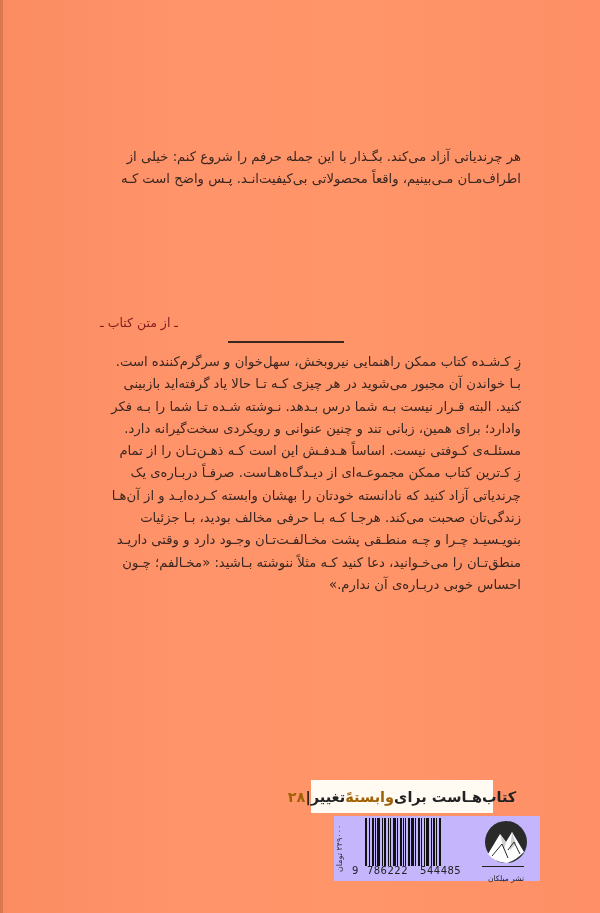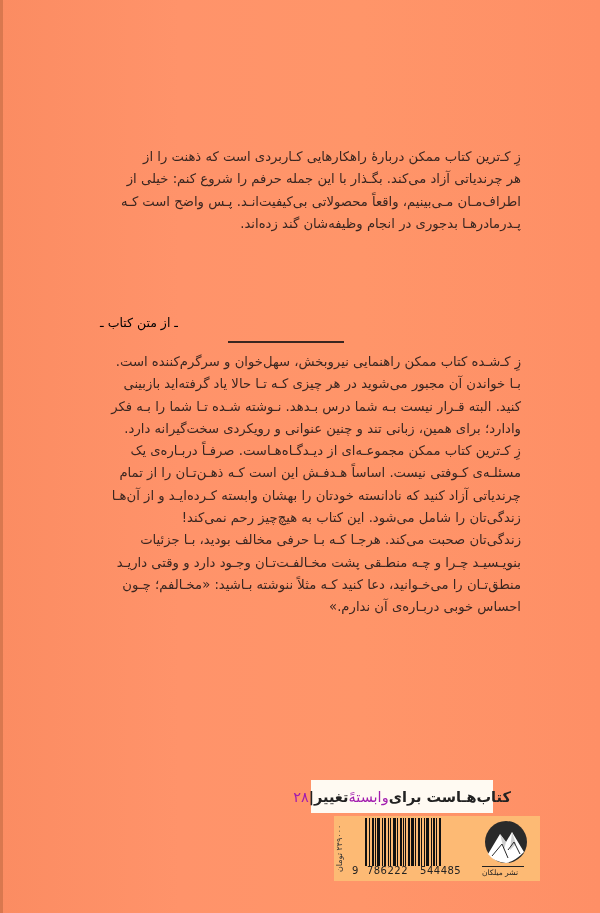--- a/index.html
+++ b/index.html
@@ -22,39 +22,39 @@
       direction: rtl; text-align: justify; text-align-last: right;
       color: #3a2620;
       font-size: 13.2px;
       line-height: 22.3px;
     }
     .block1 { top: 146px; }
     .block1 p, .block2 p { margin: 0; }
     .source {
       position: absolute; left: 100px; top: 315px; width: 90px;
       direction: rtl; text-align: left;
-      color: #000000; font-size: 12.5px;
+      color: #7f1d1d; font-size: 12.5px;
     }
     .divider {
       position: absolute; left: 228px; top: 341px; width: 116px; height: 1.5px;
       background: #3a2620;
     }
     .block2 { top: 351px; }
     .series-box {
       position: absolute; left: 311px; top: 780px; width: 182px; height: 33px;
       background: #fffaf2;
       direction: rtl;
       display: flex; align-items: center; justify-content: center;
       font-size: 14.5px; font-weight: bold; color: #222;
       white-space: nowrap;
     }
-    .series-box .accent { color: #a21caf; font-weight: normal; }
+    .series-box .accent { color: #a16207; font-weight: bold; }
     .barcode-box {
       position: absolute; left: 334px; top: 816px; width: 206px; height: 65px;
-      background: #fdba74;
+      background: #c4b5fd;
     }
     .price {
       position: absolute; left: 1px; top: 2px; width: 14px; height: 60px;
       writing-mode: vertical-rl; transform: rotate(180deg);
       font-size: 8px; color: #333; text-align: center;
       direction: rtl;
     }
     .barcode {
       position: absolute; left: 31px; top: 2px; width: 93px; height: 48px;
       display: flex; align-items: stretch; gap: 0;
@@ -66,50 +66,47 @@
       font-family: "DejaVu Sans", sans-serif;
       white-space: nowrap;
     }
     .isbn .lead { margin-right: 8px; }
     .isbn .mid { margin-right: 12px; }
     .logo {
       position: absolute; left: 150px; top: 4px; width: 44px; height: 44px;
     }
     .publisher {
       position: absolute; left: 148px; top: 50px; width: 42px;
-      font-size: 7.5px; color: #222; text-align: left; direction: rtl;
-      border-top: 0.8px solid #222; padding-top: 1px;
+      font-size: 7.5px; color: #222; text-align: right; direction: rtl;
+      border-top: 0.8px solid #222; padding-top: 7px;
     }
   </style>
 </head>
 <body>
 
 <div class="cover"></div>
 <div class="left-edge"></div>
 
 <div class="text-block block1">
-  <p>زِ کـ‌ترین کتاب ممکن دربارهٔ راهکارهایی کـاربردی است که ذهنت را از</p>
   <p>هر چرندیاتی آزاد می‌کند. بگـذار با این جمله حرفم را شروع کنم: خیلی از</p>
   <p>اطراف‌مـان مـی‌بینیم، واقعاً محصولاتی بی‌کیفیت‌انـد. پـس واضح است کـه</p>
-  <p>پـدرمادرهـا بدجوری در انجام وظیفه‌شان گند زده‌اند.</p>
 </div>
 
 <div class="source">ـ از متن کتاب ـ</div>
 
 <div class="divider"></div>
 
 <div class="text-block block2">
   <p>زِ کـ‌شـده کتاب ممکن راهنمایی نیروبخش، سهل‌خوان و سرگرم‌کننده است.</p>
   <p>بـا خواندن آن مجبور می‌شوید در هر چیزی کـه تـا حالا یاد گرفته‌اید بازبینی</p>
   <p>کنید. البته قـرار نیست بـه شما درس بـدهد. نـوشته شـده تـا شما را بـه فکر</p>
   <p>وادارد؛ برای همین، زبانی تند و چنین عنوانی و رویکردی سخت‌گیرانه دارد.</p>
+  <p>مسئلـه‌ی کـوفتی نیست. اساساً هـدفـش این است کـه ذهـن‌تـان را از تمام</p>
   <p>زِ کـ‌ترین کتاب ممکن مجموعـه‌ای از دیـدگـاه‌هـاست. صرفـاً دربـاره‌ی یک</p>
-  <p>مسئلـه‌ی کـوفتی نیست. اساساً هـدفـش این است کـه ذهـن‌تـان را از تمام</p>
   <p>چرندیاتی آزاد کنید که نادانسته خودتان را بهشان وابسته کـرده‌ایـد و از آن‌هـا</p>
-  <p>زندگی‌تان را شامل می‌شود. این کتاب به هیچ‌چیز رحم نمی‌کند!</p>
   <p>زندگی‌تان صحبت می‌کند. هرجـا کـه بـا حرفی مخالف بودید، بـا جزئیات</p>
   <p>بنویـسیـد چـرا و چـه منطـقی پشت مخـالفـت‌تـان وجـود دارد و وقتی داریـد</p>
   <p>منطق‌تـان را می‌خـوانید، دعا کنید کـه مثلاً ننوشته بـاشید: «مخـالفم؛ چـون</p>
   <p>احساس خوبی دربـاره‌ی آن ندارم.»</p>
 </div>
 
 <div class="series-box">
   <span>کتاب‌هـاست برای </span>
   <span class="accent">وابستهً</span>
   <span> تغییر</span>

